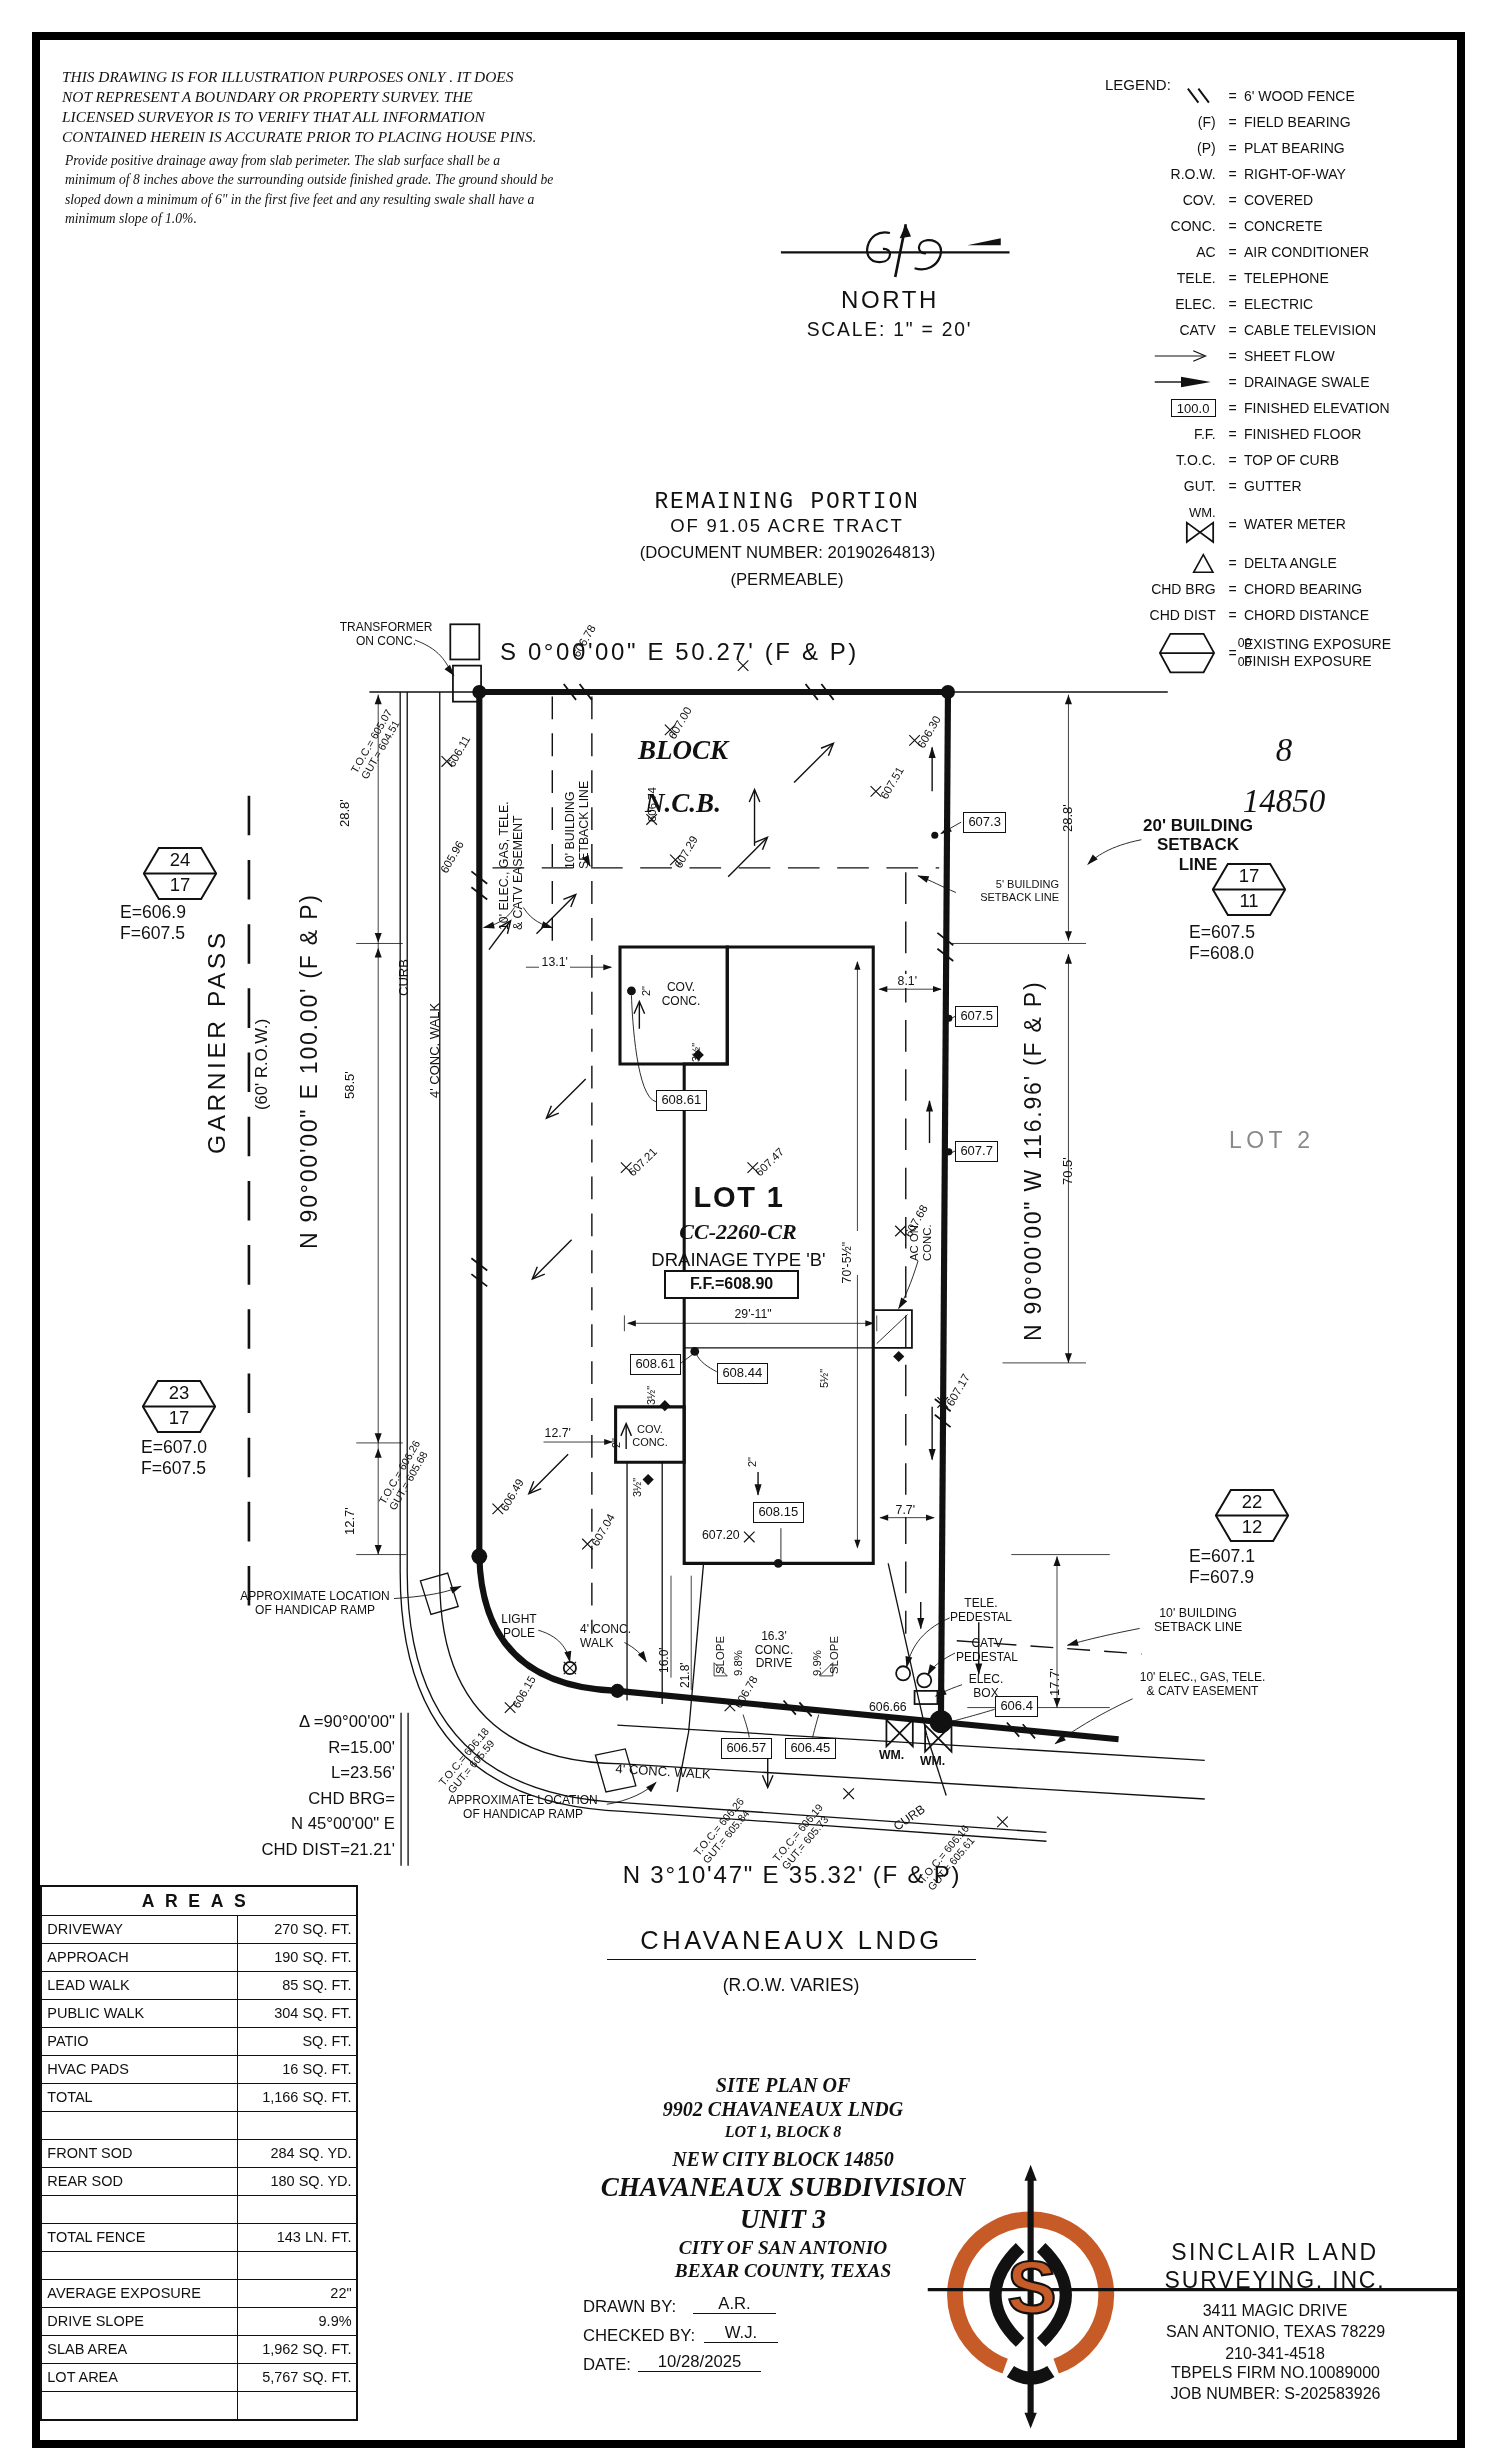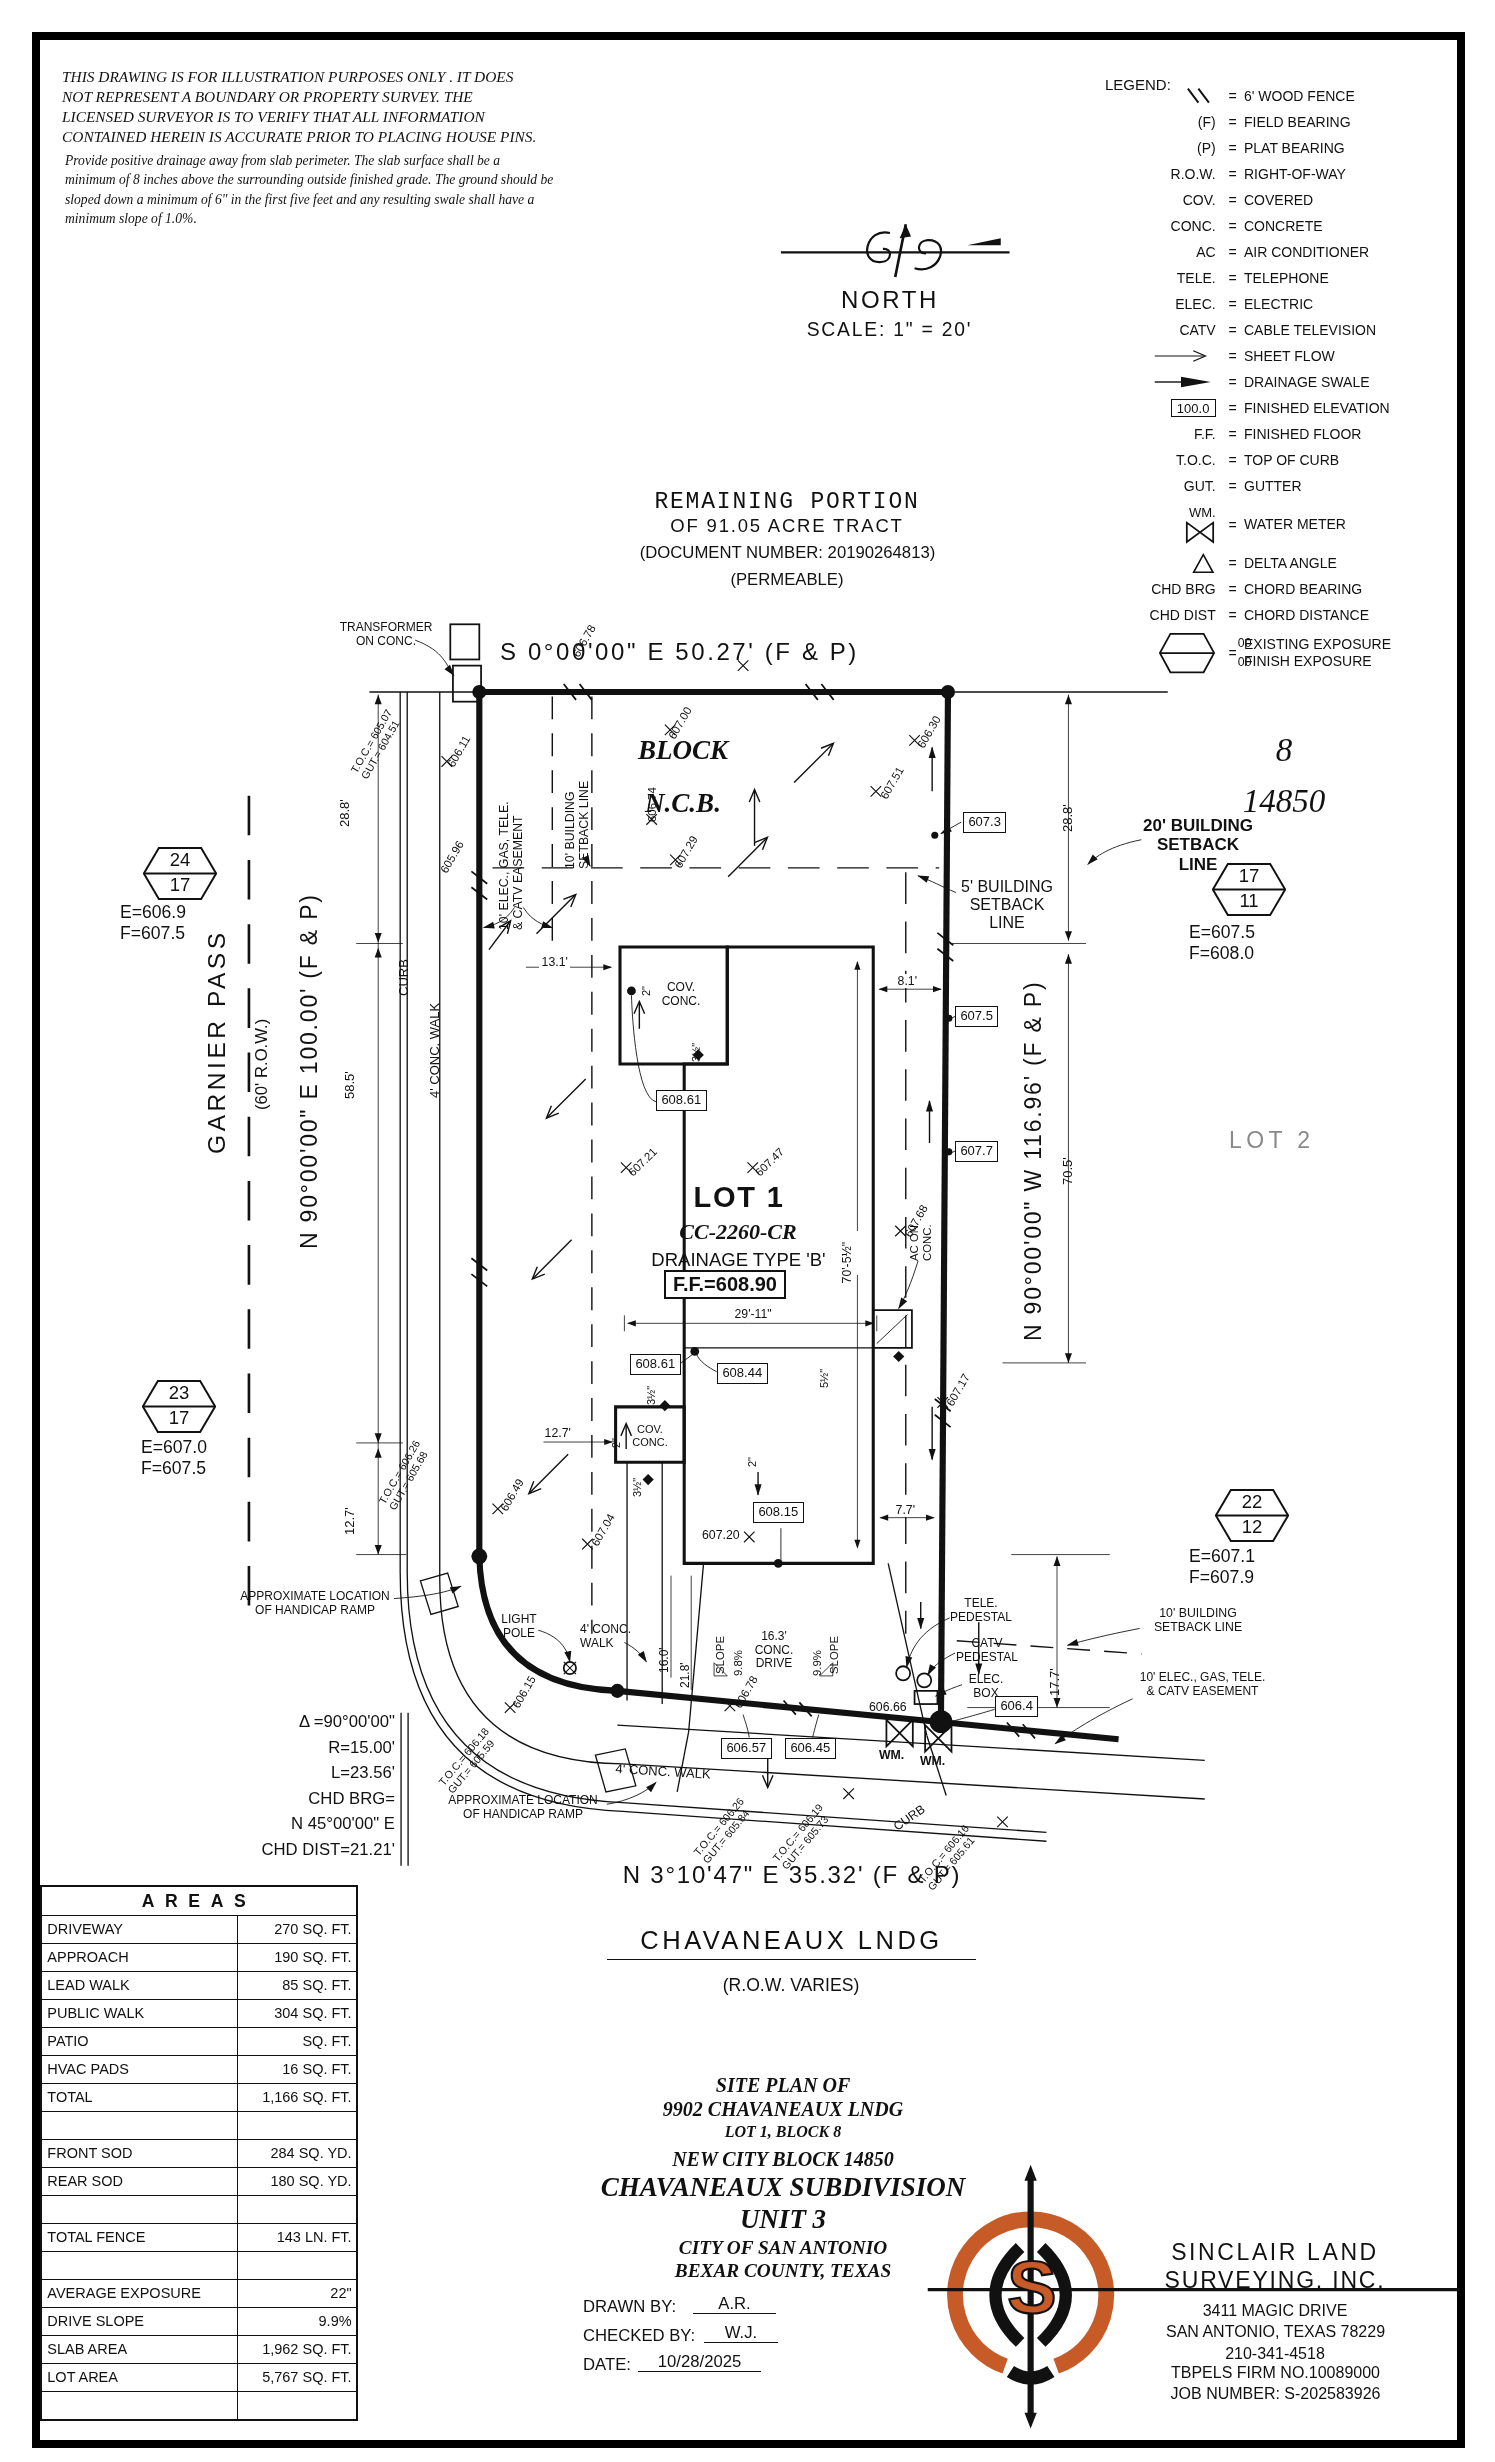--- a/index.html
+++ b/index.html
@@ -13,21 +13,21 @@
   .ctr{text-align:center;}
   .rt{text-align:right;}
   .bg{background:#fff;padding:0 2.6px;}
   .r90{transform:rotate(-90deg);transform-origin:0 0;}
   .r60{transform:rotate(-60deg);transform-origin:0 0;}
   .r50{transform:rotate(-50deg);transform-origin:0 0;}
   .r45{transform:rotate(-45deg);transform-origin:0 0;}
   .r35{transform:rotate(-35deg);transform-origin:0 0;}
   .box{position:absolute;border:1.8px solid #111;background:#fff;padding:0 4.4px;
        font-size:13px;line-height:18.5px;color:#111;}
-  .ffbox{border:2.6px solid #111;font-weight:bold;font-size:20px;line-height:24.6px;padding:0 7px;}
+  .ffbox{border:2.6px solid #111;font-weight:bold;font-size:16px;line-height:24.6px;padding:0 24px;}
   svg{position:absolute;left:0;top:0;}
   
   .legend{position:absolute;left:1105px;top:83px;width:357px;}
   .lr{display:flex;align-items:center;min-height:26px;}
   .ls{width:116px;display:flex;justify-content:flex-end;align-items:center;
       font-size:14px;padding-right:5.3px;box-sizing:border-box;text-align:right;}
   .le{width:23px;text-align:center;font-size:14px;}
   .ll{font-size:14px;white-space:pre-line;line-height:1.15;flex:1;}
   .sq{border:1.8px solid #111;padding:0.9px 5.3px;font-size:13px;}
   
@@ -484,21 +484,21 @@
   <div class="lbl" style="left:1229px;top:1127px;font-size:23px;letter-spacing:4.4px;color:#8a8a8a;">LOT 2</div>
 
   <div class="lbl ctr" style="left:334px;top:621px;width:104px;font-size:12px;">TRANSFORMER
 ON CONC.</div>
   <div class="lbl r90" style="left:497px;top:930px;font-size:12.3px;">10' ELEC., GAS, TELE.
 &amp; CATV EASEMENT</div>
   <div class="lbl r90" style="left:563px;top:869px;font-size:12.3px;">10' BUILDING
 SETBACK LINE</div>
   <div class="lbl ctr" style="left:1141px;top:816px;width:114px;font-size:17px;font-weight:bold;">20' BUILDING
 SETBACK LINE</div>
-  <div class="lbl ctr" style="left:955px;top:878px;width:104px;font-size:16px;">5' BUILDING
+  <div class="lbl ctr" style="left:955px;top:878px;width:104px;font-size:11px;text-align:right;">5' BUILDING
 SETBACK LINE</div>
   <div class="lbl ctr" style="left:1141px;top:1606px;width:114px;font-size:12.3px;">10' BUILDING
 SETBACK LINE</div>
   <div class="lbl ctr" style="left:1130px;top:1671px;width:145px;font-size:12px;">10' ELEC., GAS, TELE.
 &amp; CATV EASEMENT</div>
   <div class="lbl ctr" style="left:653px;top:981px;width:56px;font-size:12px;">COV.
 CONC.</div>
   <div class="lbl ctr" style="left:619px;top:1423px;width:62px;font-size:11px;">COV.
 CONC.</div>
   <div class="lbl r90" style="left:908px;top:1261px;font-size:11.4px;">AC ON

